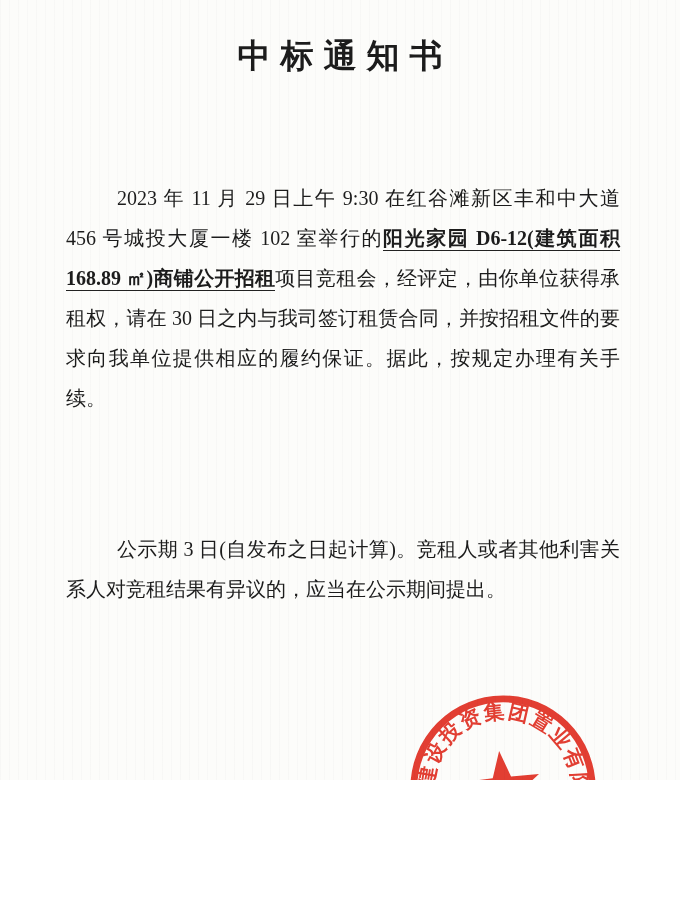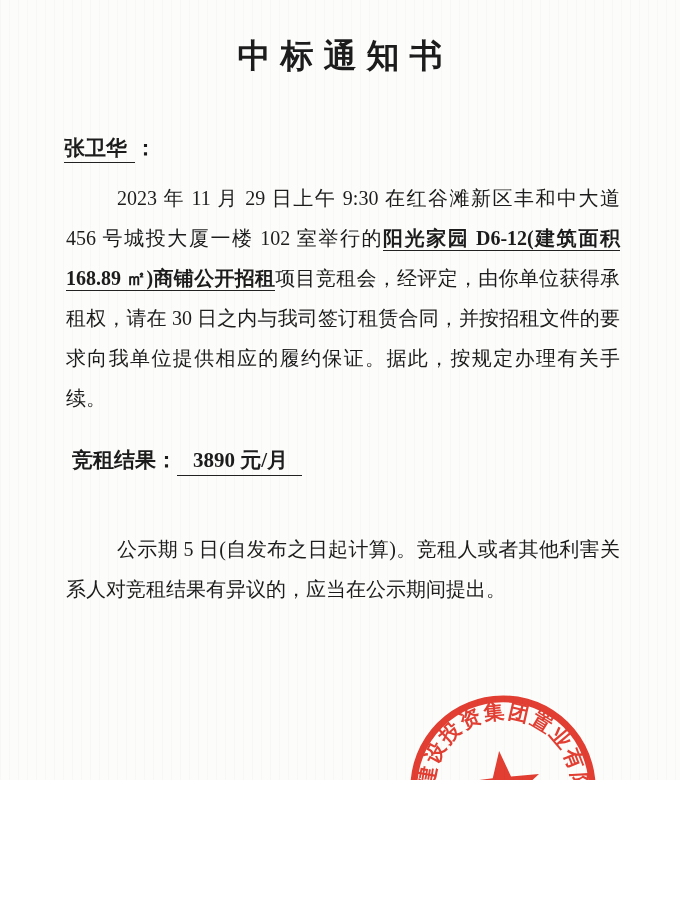--- a/index.html
+++ b/index.html
@@ -90,27 +90,25 @@
     font-weight: 700;
   }
 </style>
 </head>
 <body>
 
 <div class="page">
 
   <h1 class="doc-title">中标通知书</h1>
 
-  <div class="addressee"><span class="u-name">张卫华</span><span>：</span></div>
 
   <p class="para para-body"><span>2023 年 11 月 29 日上午 9:30 在红谷滩新区丰和中大道 456 号城投大厦一楼 102 室举行的</span><span class="b u-inline">阳光家园 D6-12(建筑面积 168.89 ㎡)商铺公开招租</span><span>项目竞租会，经评定，由你单位获得承租权，请在 30 日之内与我司签订租赁合同，并按招租文件的要求向我单位提供相应的履约保证。据此，按规定办理有关手续。</span></p>
 
-  <div class="result-line"><span class="b">竞租结果：</span><span class="b result-value">3890 元/月</span></div>
 
-  <p class="para para-notice">公示期 5 日(自发布之日起计算)。竞租人或者其他利害关系人对竞租结果有异议的，应当在公示期间提出。</p>
+  <p class="para para-notice">公示期 3 日(自发布之日起计算)。竞租人或者其他利害关系人对竞租结果有异议的，应当在公示期间提出。</p>
 
 
   <div class="lessor-line">招租人：南昌市建设投资集团置业有限公司</div>
 
   <div class="sign-date">2023 年 11 月 29 日</div>
 
   <svg class="seal" viewBox="0 0 200 200" aria-hidden="true">
     <defs>
       <path id="arcTop" d="M 41.9,140.7 A 71,71 0 1 1 158.2,140.7" fill="none"></path>
       <path id="arcBottom" d="M 35.9,137 A 74,74 0 0 0 164.1,137" fill="none"></path>

